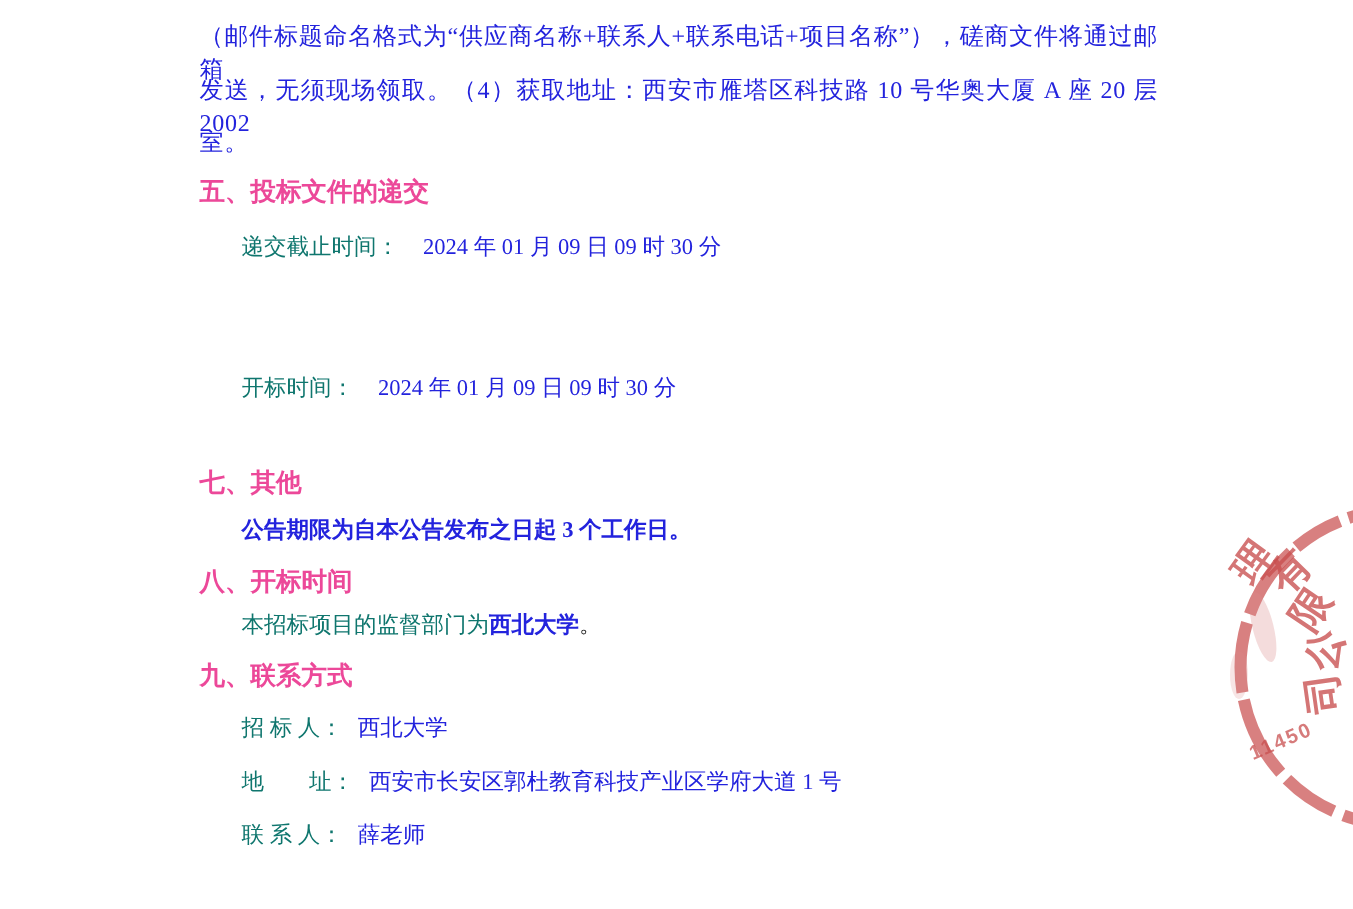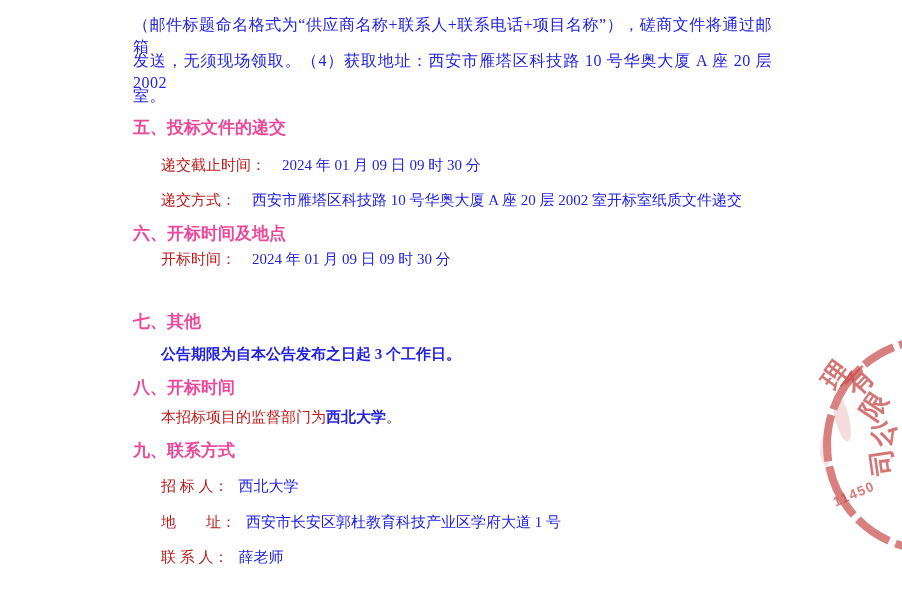--- a/index.html
+++ b/index.html
@@ -27,21 +27,21 @@
     position:absolute;left:133px;
     font-family:"Liberation Sans","DejaVu Sans",sans-serif;
     font-size:17px;font-weight:bold;line-height:22px;
     color:#ec4899;white-space:nowrap;margin:0;
   }
   .row{
     position:absolute;left:161px;
     font-size:15px;line-height:21px;
     white-space:nowrap;color:#111111;
   }
-  .row .lbl{color:#b91c1c;}
+  .row .lbl{color:#0f766e;}
   .row .val{color:#2323dd;margin-left:16px;}
   .row .val.tight{margin-left:0;font-weight:bold;}
   .row .suffix{color:#111111;}
   .row.contact .val{margin-left:10px;}
   .seal{
     position:absolute;left:812px;top:330px;width:90px;height:230px;
   }
   .seal text{
     font-family:"Liberation Sans","DejaVu Sans",sans-serif;
     font-weight:bold;
@@ -53,25 +53,21 @@
 <div class="page">
 
   <div class="pline justify" style="top:14px">（邮件标题命名格式为“供应商名称+联系人+联系电话+项目名称”），磋商文件将通过邮箱</div>
   <div class="pline justify" style="top:50px">发送，无须现场领取。（4）获取地址：西安市雁塔区科技路 10 号华奥大厦 A 座 20 层 2002</div>
   <div class="pline" style="top:85px">室。</div>
 
   <h2 class="heading" style="top:117px">五、投标文件的递交</h2>
   <div class="row" style="top:155px">
     <span class="lbl">递交截止时间：</span><span class="val">2024 年 01 月 09 日  09 时 30 分</span>
   </div>
-  <div class="row" style="top:190px">
-    <span class="lbl">递交方式：</span><span class="val">西安市雁塔区科技路 10 号华奥大厦 A 座 20 层 2002 室开标室纸质文件递交</span>
-  </div>
 
-  <h2 class="heading" style="top:223px">六、开标时间及地点</h2>
   <div class="row" style="top:249px">
     <span class="lbl">开标时间：</span><span class="val">2024 年 01 月 09 日  09 时 30 分</span>
   </div>
 
   <h2 class="heading" style="top:311px">七、其他</h2>
   <div class="row" style="top:344px">
     <span class="val tight">公告期限为自本公告发布之日起 3 个工作日。</span>
   </div>
 
   <h2 class="heading" style="top:377px">八、开标时间</h2>

